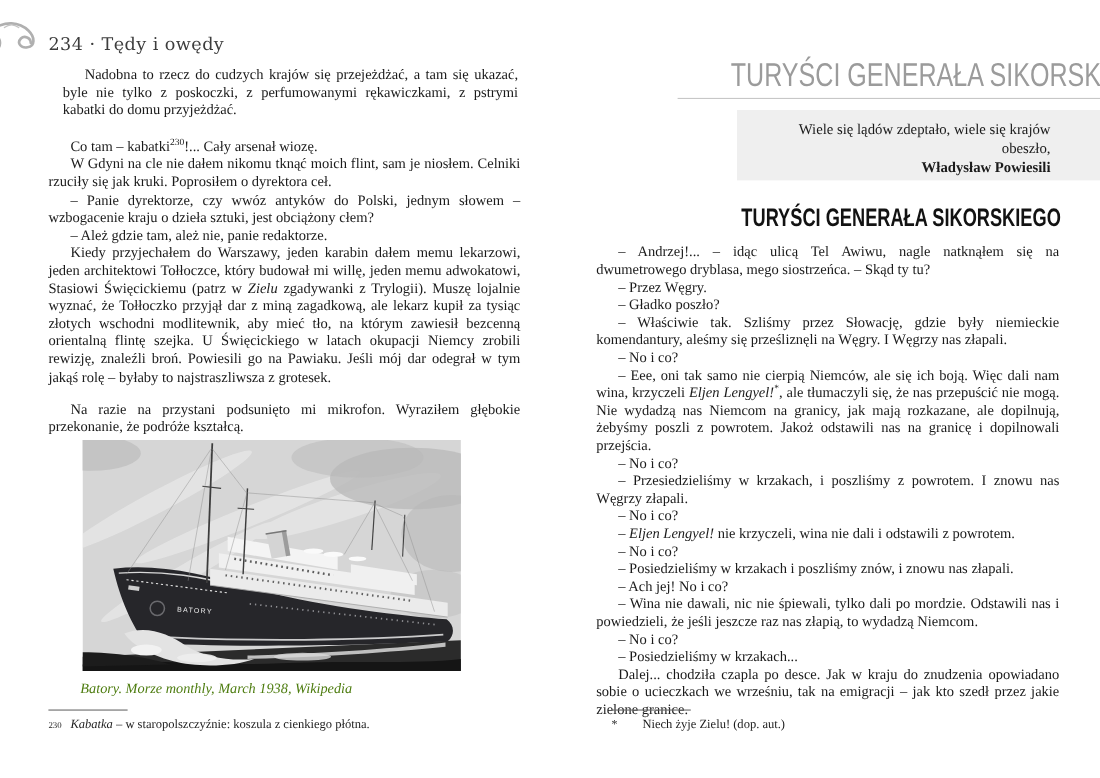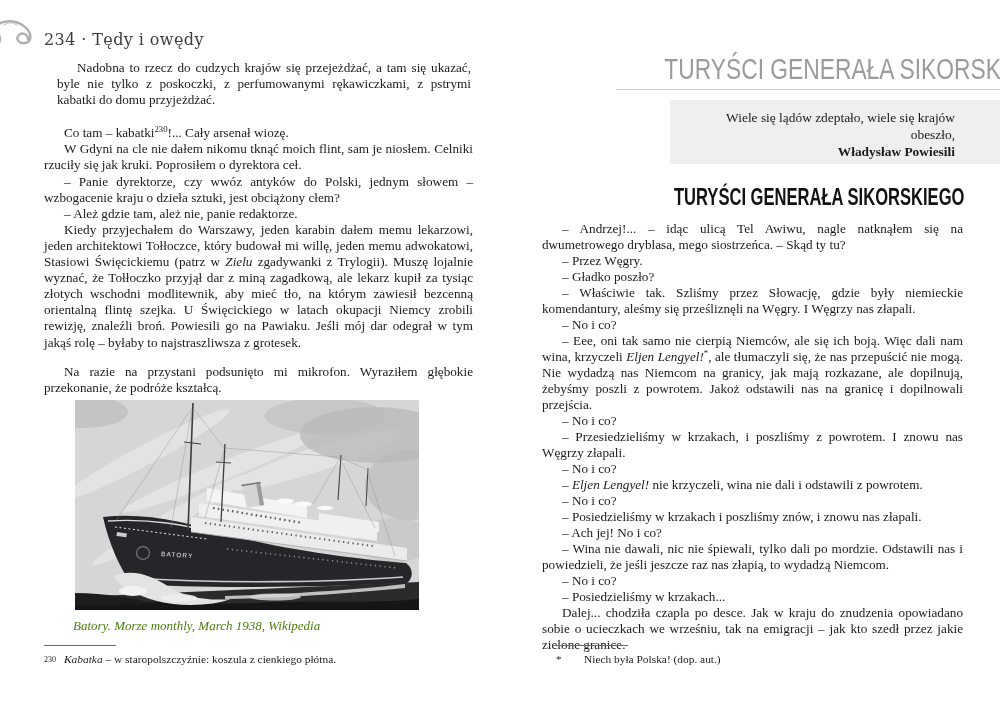--- a/index.html
+++ b/index.html
@@ -214,17 +214,17 @@
       <p class="para"><span>– Ach jej! No i co?</span></p>
       <p class="para"><span>– Wina nie dawali, nic nie śpiewali, tylko dali po mordzie. Odstawili nas i powiedzieli, że jeśli jeszcze raz nas złapią, to wydadzą Niemcom.</span></p>
       <p class="para"><span>– No i co?</span></p>
       <p class="para"><span>– Posiedzieliśmy w krzakach...</span></p>
       <p class="para"><span>Dalej... chodziła czapla po desce. Jak w kraju do znudzenia opowiadano sobie o ucieczkach we wrześniu, tak na emigracji – jak kto szedł przez jakie zielone granice.</span></p>
     </div>
 
   <div class="footnote footnote-right">
     <div class="fn-rule"></div>
     <div>
-      <span class="fn-marker fn-marker-ast">*</span><span><span>Niech była Polska! (dop. aut.)</span></span>
+      <span class="fn-marker fn-marker-ast">*</span><span><span>Niech żyje Zielu! (dop. aut.)</span></span>
     </div>
   </div>
 
 </div>
 
 </body></html>

